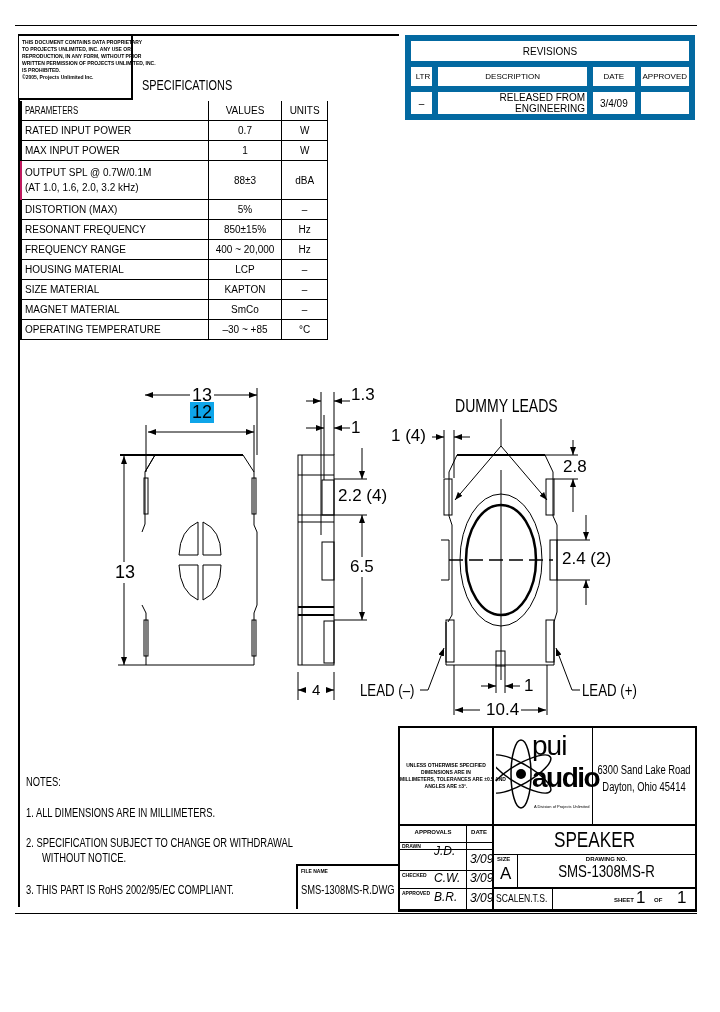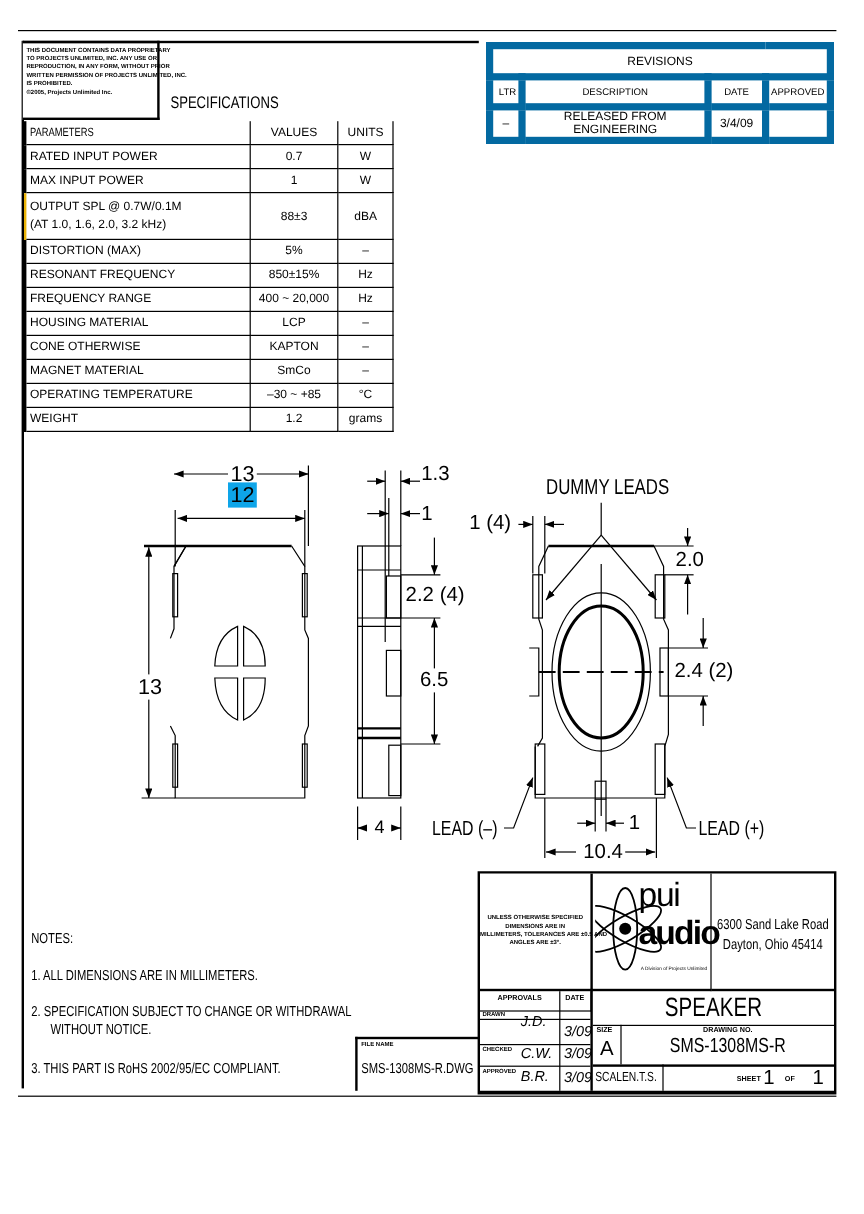--- a/index.html
+++ b/index.html
@@ -49,21 +49,21 @@
         <td style="border-left:2px solid #000;"><span>RATED INPUT POWER</span></td>
         <td class="v">0.7</td>
         <td class="u">W</td>
       </tr>
   <tr>
         <td style="border-left:2px solid #000;"><span>MAX INPUT POWER</span></td>
         <td class="v">1</td>
         <td class="u">W</td>
       </tr>
   <tr>
-        <td style="border-left:2px solid #eab308;height:38px;line-height:15px;margin-top:36px;">
+        <td style="border-left:2px solid #be185d;height:38px;line-height:15px;margin-top:36px;">
           <div>OUTPUT SPL @ 0.7W/0.1M</div>
           <div>(AT 1.0, 1.6, 2.0, 3.2 kHz)</div>
         </td>
         <td class="v">88±3</td>
         <td class="u">dBA</td>
       </tr>
   <tr>
         <td style="border-left:2px solid #000;"><span>DISTORTION (MAX)</span></td>
         <td class="v">5%</td>
         <td class="u">–</td>
@@ -77,56 +77,51 @@
         <td style="border-left:2px solid #000;"><span>FREQUENCY RANGE</span></td>
         <td class="v">400 ~ 20,000</td>
         <td class="u">Hz</td>
       </tr>
   <tr>
         <td style="border-left:2px solid #000;"><span>HOUSING MATERIAL</span></td>
         <td class="v">LCP</td>
         <td class="u">–</td>
       </tr>
   <tr>
-        <td style="border-left:2px solid #000;"><span>CONE OTHERWISE</span></td>
+        <td style="border-left:2px solid #000;"><span>SIZE MATERIAL</span></td>
         <td class="v">KAPTON</td>
         <td class="u">–</td>
       </tr>
   <tr>
         <td style="border-left:2px solid #000;"><span>MAGNET MATERIAL</span></td>
         <td class="v">SmCo</td>
         <td class="u">–</td>
       </tr>
   <tr>
         <td style="border-left:2px solid #000;"><span>OPERATING TEMPERATURE</span></td>
         <td class="v">–30 ~ +85</td>
         <td class="u">°C</td>
-      </tr>
-  <tr>
-        <td style="border-left:2px solid #000;"><span>WEIGHT</span></td>
-        <td class="v">1.2</td>
-        <td class="u">grams</td>
       </tr>
 </tbody>
   </table>
 
 <table class="rev" style="border:2px solid #000;">
   <tbody>
       <tr>
         <td colspan="4" style="height:20px;"><span>REVISIONS</span></td>
       </tr>
   <tr>
     <td style="width:18px;font-size:8px;text-align:right;">LTR</td>
     <td style="width:165px;font-size:8px;">DESCRIPTION</td>
     <td style="width:40px;font-size:8px;">DATE</td>
     <td style="font-size:8px;">APPROVED</td>
   </tr>
   <tr>
     <td>–</td>
-    <td style="text-align:center;">RELEASED FROM ENGINEERING</td>
+    <td style="text-align:right;">RELEASED FROM ENGINEERING</td>
     <td>3/4/09</td>
     <td></td>
   </tr>
 </tbody>
   </table>
 
 <svg width="720" height="1012" style="pointer-events:none;">
   <defs>
     <marker id="ar" markerWidth="8" markerHeight="6" refX="8" refY="3" orient="auto-start-reverse">
       <path d="M0,0 L8,3 L0,6 z" fill="#000"></path>
@@ -234,21 +229,21 @@
 <div class="t" style="left:190px;top:385px;font-size:18px;background:#fff;padding:0 2px;">13</div>
 <div class="t" style="left:190px;top:402px;font-size:18px;background:#0ea5e9;padding:0 2px;">12</div>
 <div class="t" style="left:114px;top:562px;font-size:18px;background:#fff;padding:0 1px;">13</div>
 <div class="t" style="left:351px;top:385px;font-size:17px;">1.3</div>
 <div class="t" style="left:351px;top:418px;font-size:17px;">1</div>
 <div class="t" style="left:338px;top:486px;font-size:17px;">2.2 (4)</div>
 <div class="t" style="left:350px;top:557px;font-size:17px;background:#fff;">6.5</div>
 <div class="t" style="left:311px;top:681px;font-size:15px;background:#fff;padding:0 1px;">4</div>
 <div class="t cad" style="left:455px;top:396px;font-size:18px;">DUMMY LEADS</div>
 <div class="t" style="left:391px;top:426px;font-size:17px;">1 (4)</div>
-<div class="t" style="left:563px;top:457px;font-size:17px;background:#fff;">2.0</div>
+<div class="t" style="left:563px;top:457px;font-size:17px;background:#fff;">2.8</div>
 <div class="t" style="left:562px;top:549px;font-size:17px;">2.4 (2)</div>
 <div class="t cad" style="left:360px;top:681px;font-size:17px;">LEAD (–)</div>
 <div class="t cad" style="left:582px;top:681px;font-size:17px;">LEAD (+)</div>
 <div class="t" style="left:524px;top:676px;font-size:17px;">1</div>
 <div class="t" style="left:484px;top:700px;font-size:17px;background:#fff;padding:0 2px;">10.4</div>
 
 <div>
   <div class="t cad" style="left:26px;top:775px;font-size:12px;">NOTES:</div>
   <div class="t cad" style="left:26px;top:806px;font-size:12px;">1. ALL DIMENSIONS ARE IN MILLIMETERS.</div>
   <div class="t cad" style="left:26px;top:836px;font-size:12px;">2. SPECIFICATION SUBJECT TO CHANGE OR WITHDRAWAL</div>

